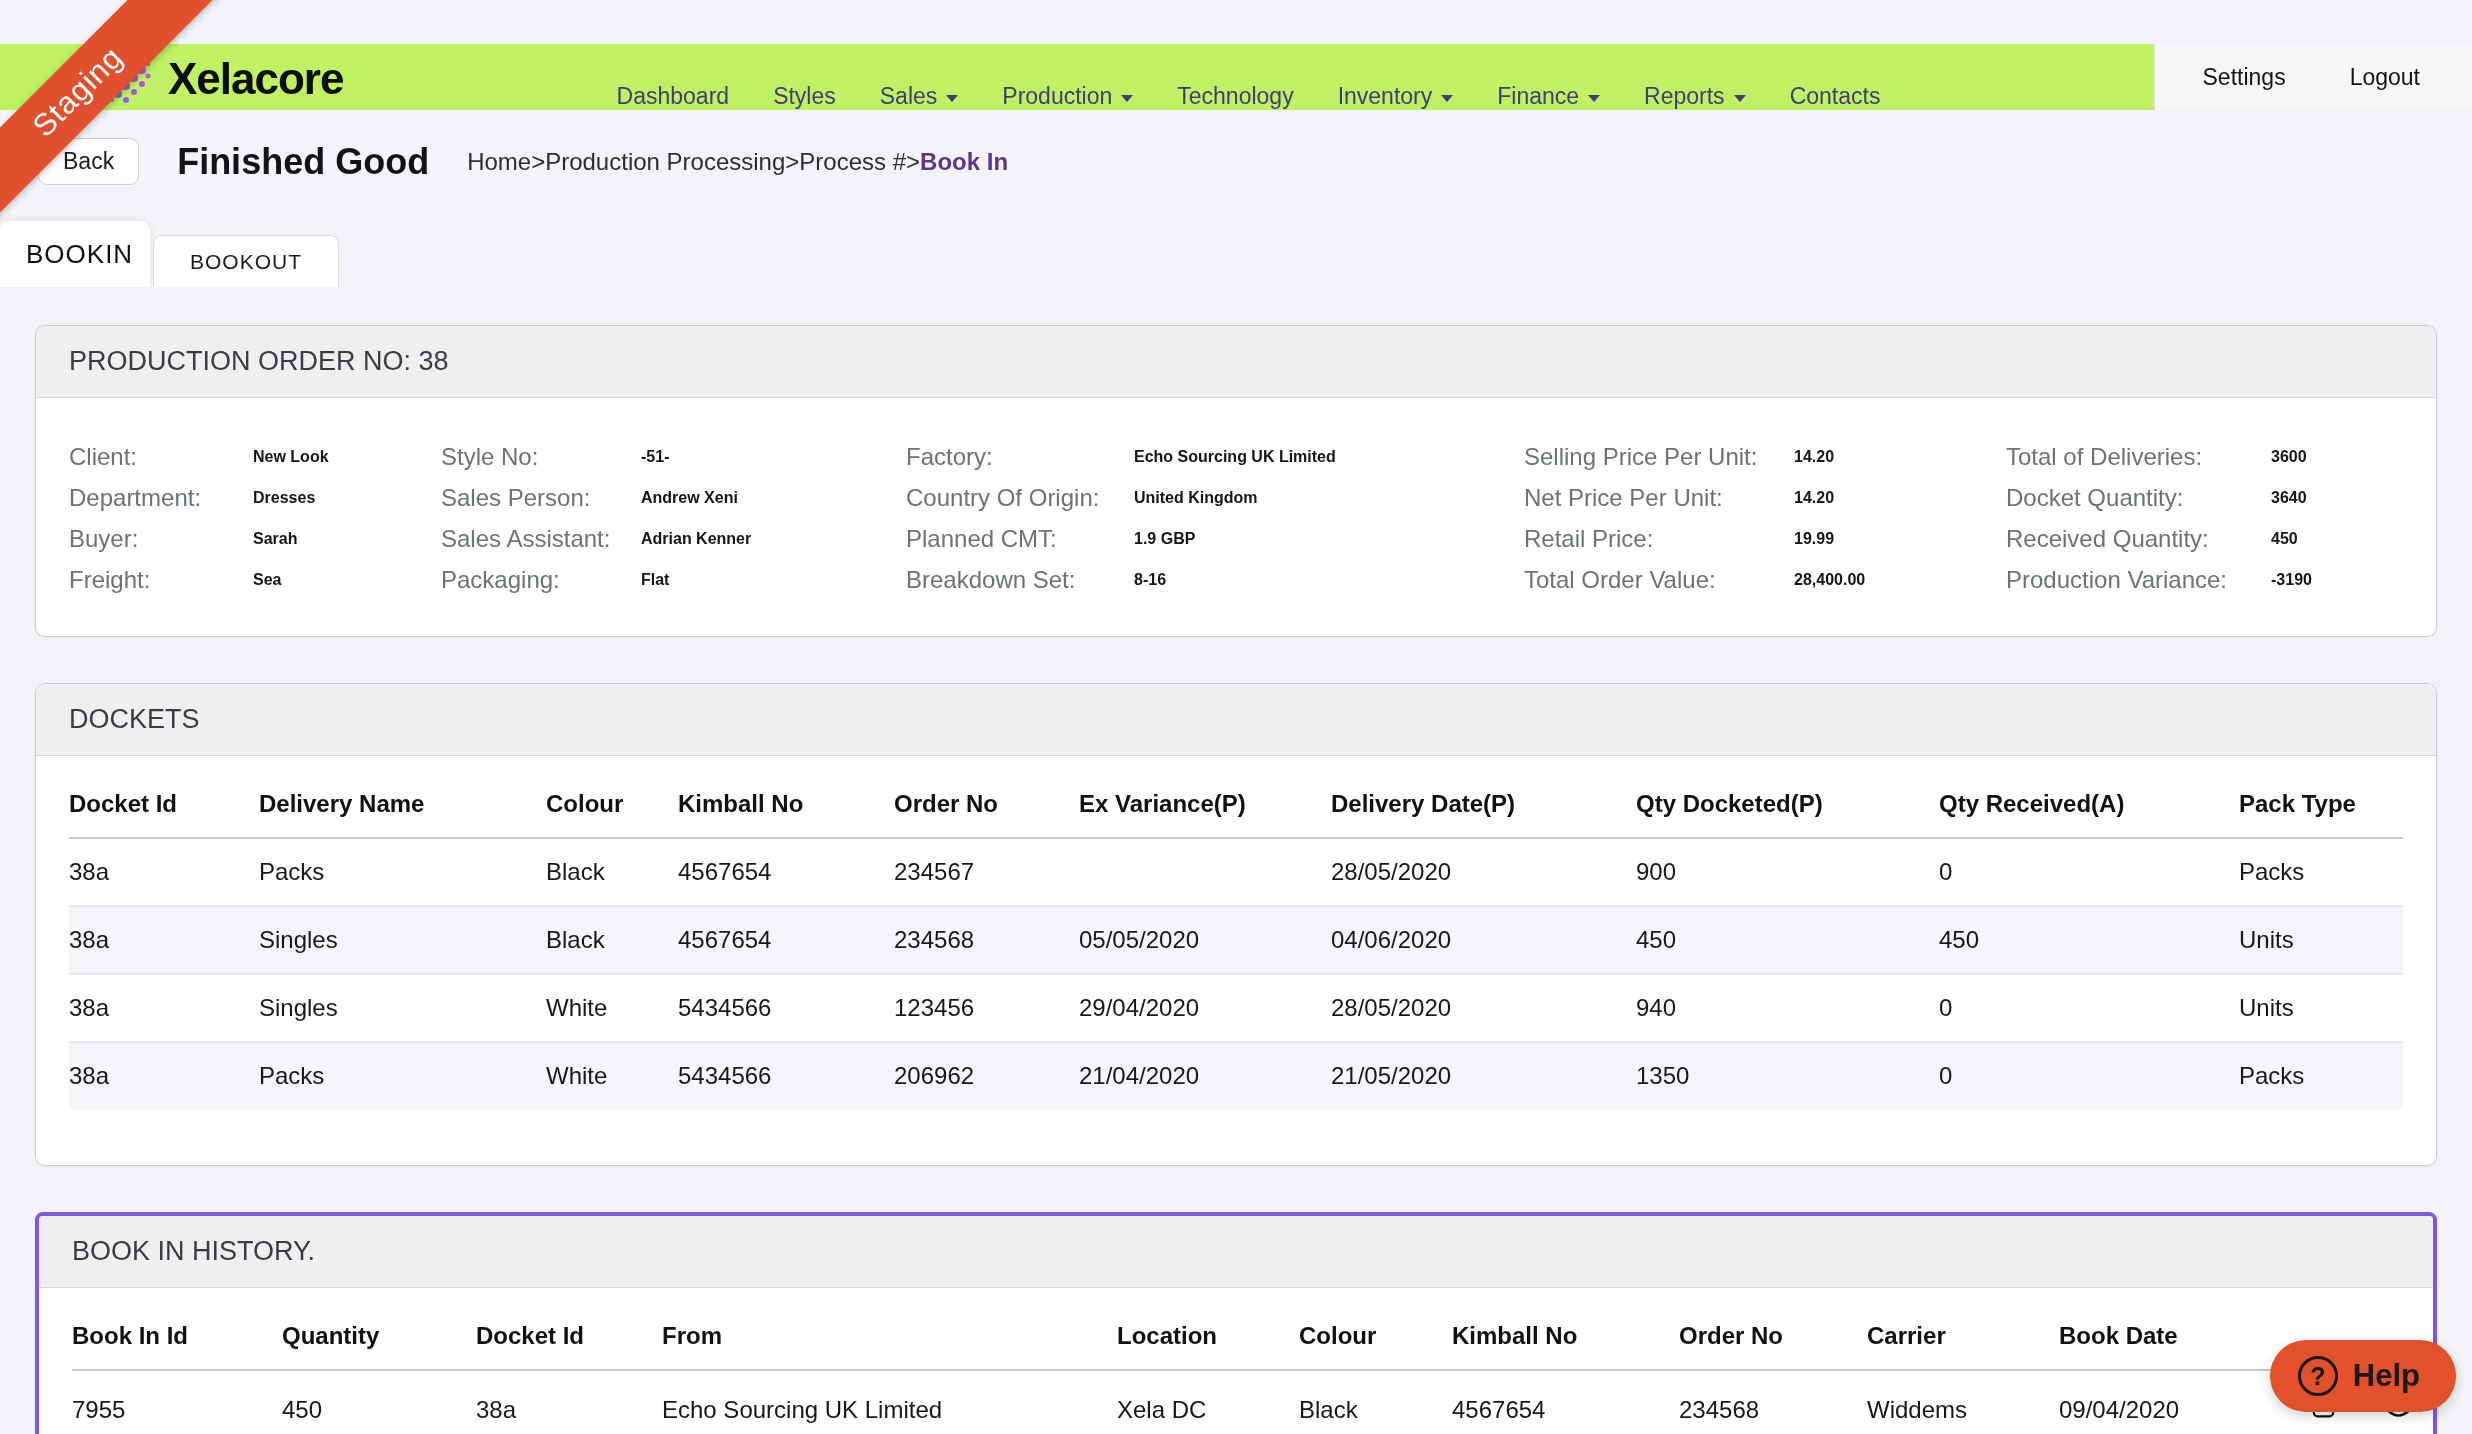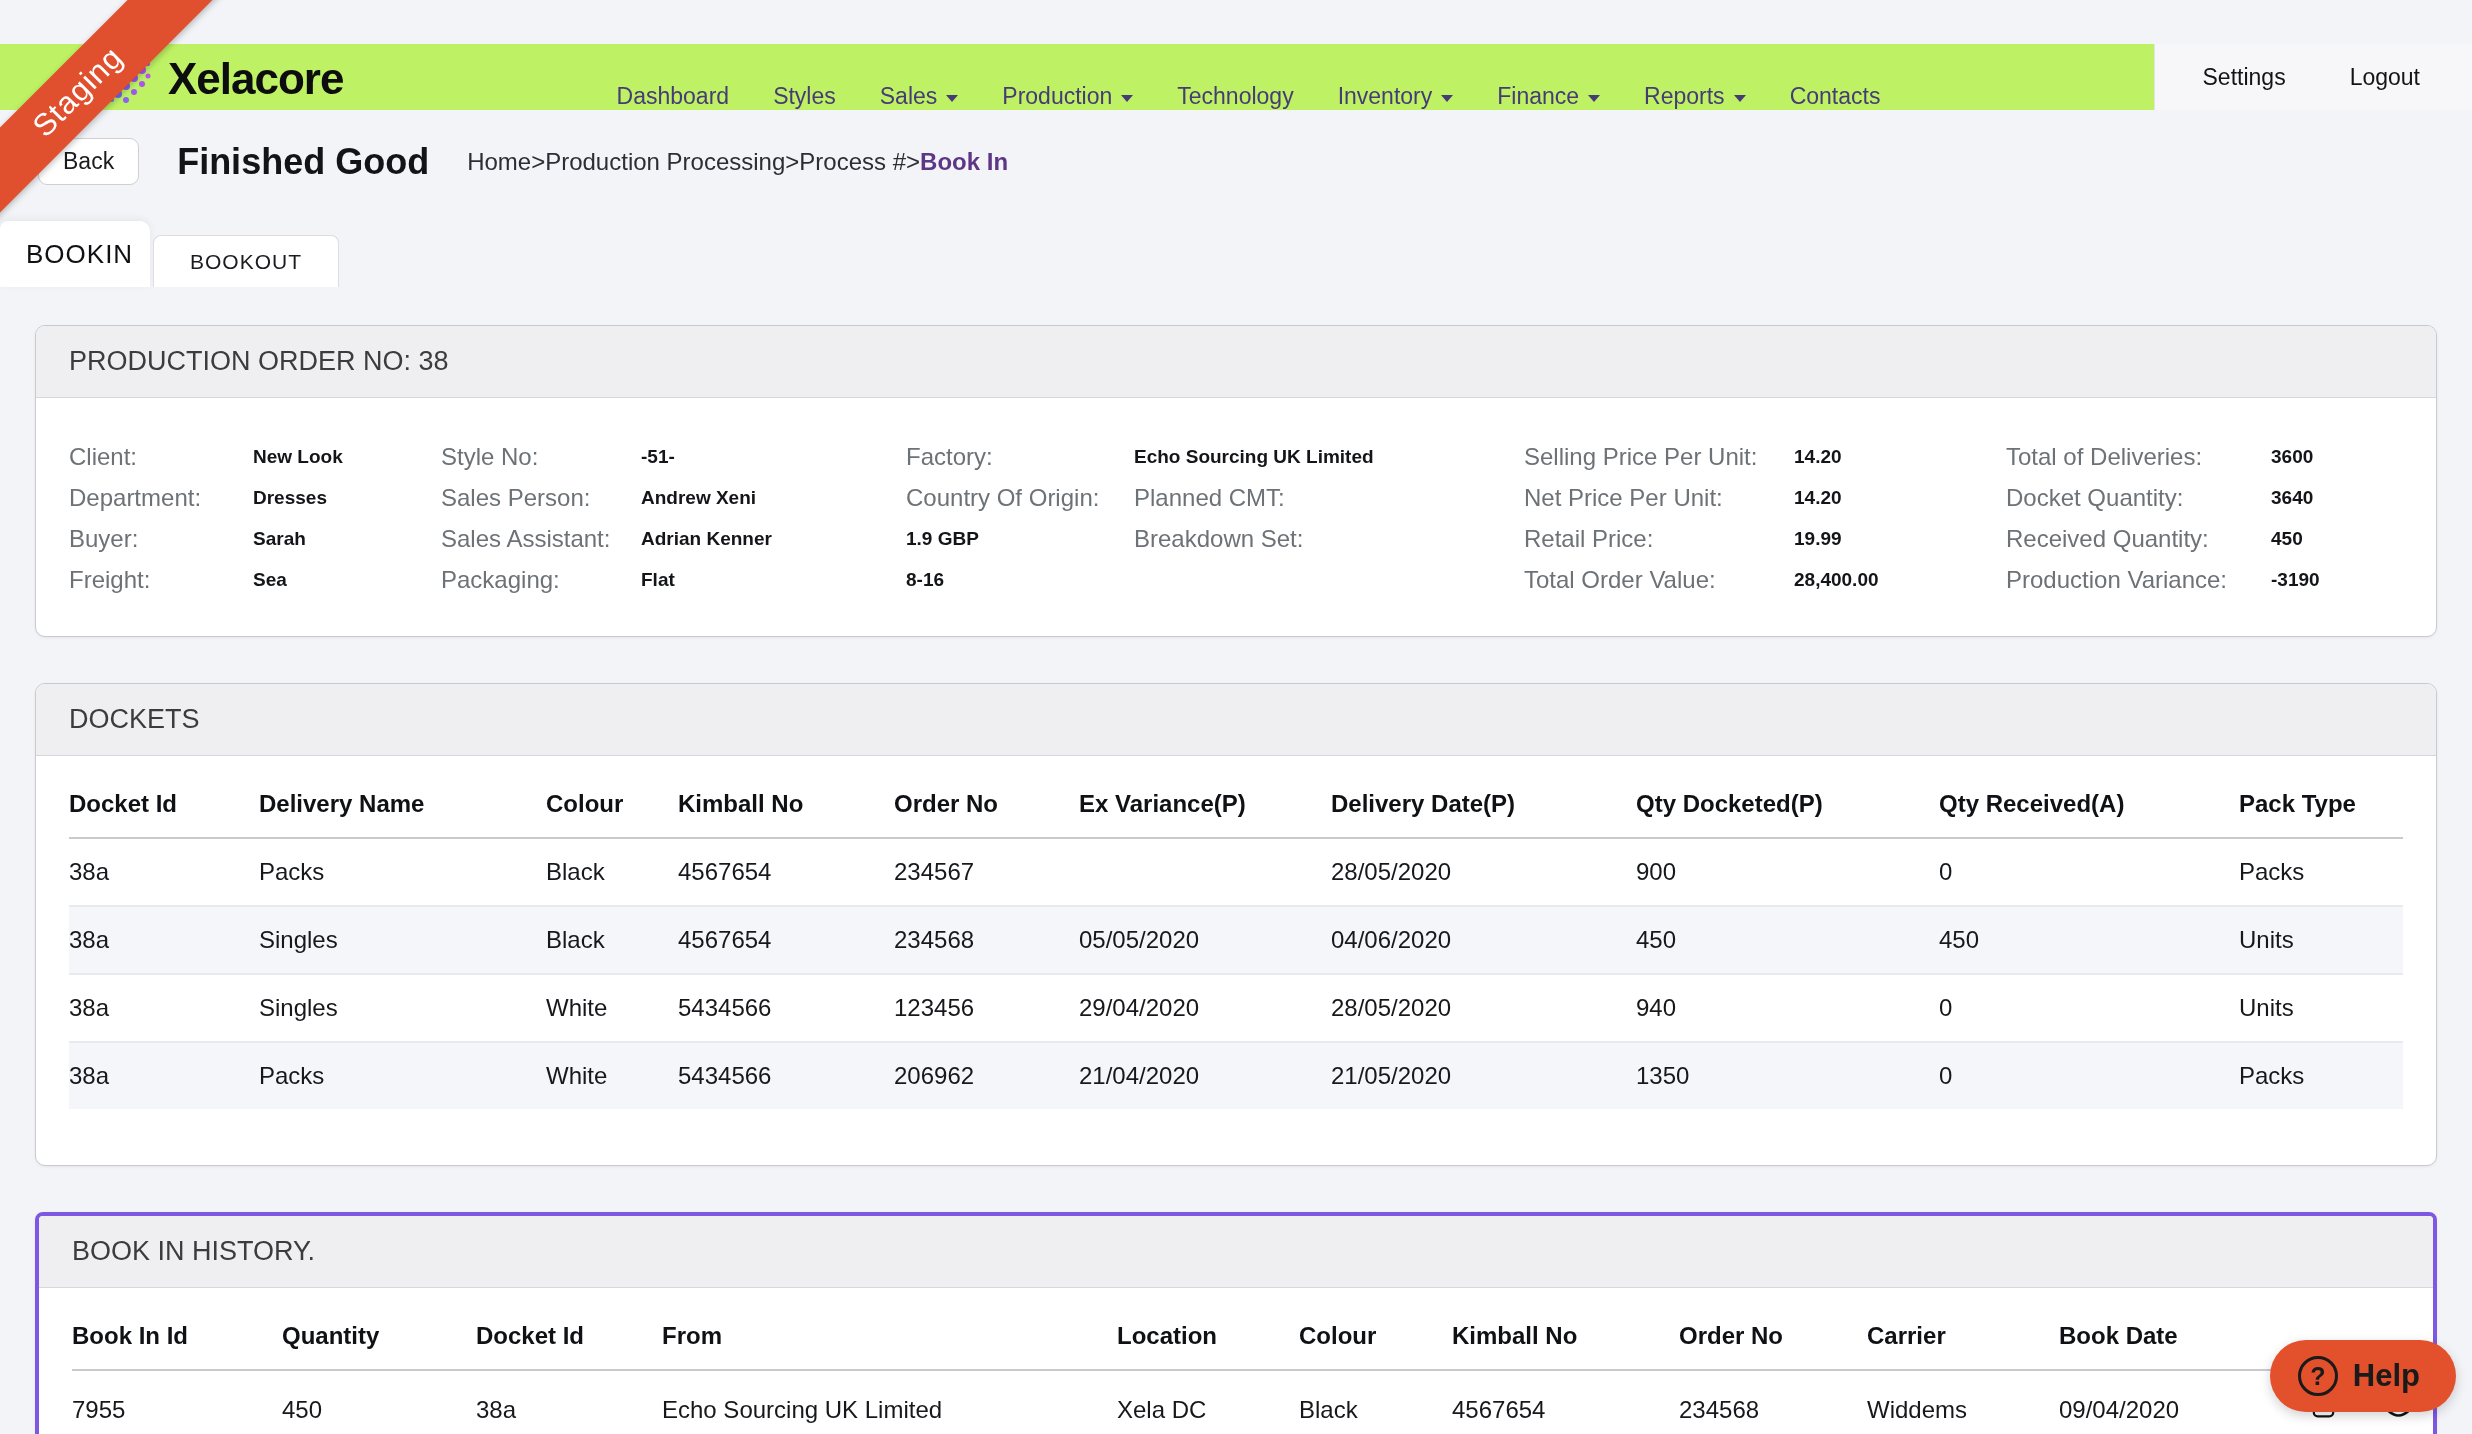--- a/index.html
+++ b/index.html
@@ -102,21 +102,21 @@
     display: grid;
     grid-template-columns: 372px 465px 618px 482px 1fr;
   }
   .po-col { display: grid; grid-template-columns: var(--lw, 200px) 1fr; align-content: start; }
   .po-col:nth-child(1) { --lw: 184px; }
   .po-col:nth-child(2) { --lw: 200px; }
   .po-col:nth-child(3) { --lw: 228px; }
   .po-col:nth-child(4) { --lw: 270px; }
   .po-col:nth-child(5) { --lw: 265px; }
   .po-label { color: #6d7277; font-size: 24px; line-height: 41px; white-space: nowrap; }
-  .po-value { color: #141519; font-size: 19px; font-weight: 600; line-height: 41px; white-space: nowrap; }
+  .po-value { color: #141519; font-size: 16px; font-weight: 600; line-height: 41px; white-space: nowrap; }
 
   
   .data-table {
     width: calc(100% - 66px);
     margin: 6px 33px 56px;
     border-collapse: collapse;
     font-size: 24px;
     table-layout: fixed;
   }
   .data-table th {
@@ -273,20 +273,21 @@
           <div class="po-value">Andrew Xeni</div>
           <div class="po-label">Sales Assistant:</div>
           <div class="po-value">Adrian Kenner</div>
           <div class="po-label">Packaging:</div>
           <div class="po-value">Flat</div>
         </div>
         <div class="po-col">
           <div class="po-label">Factory:</div>
           <div class="po-value">Echo Sourcing UK Limited</div>
           <div class="po-label">Country Of Origin:</div>
+          <div class="po-value">United Kingdom</div>
           <div class="po-label">Planned CMT:</div>
           <div class="po-value">1.9 GBP</div>
           <div class="po-label">Breakdown Set:</div>
           <div class="po-value">8-16</div>
         </div>
         <div class="po-col">
           <div class="po-label">Selling Price Per Unit:</div>
           <div class="po-value">14.20</div>
           <div class="po-label">Net Price Per Unit:</div>
           <div class="po-value">14.20</div>

